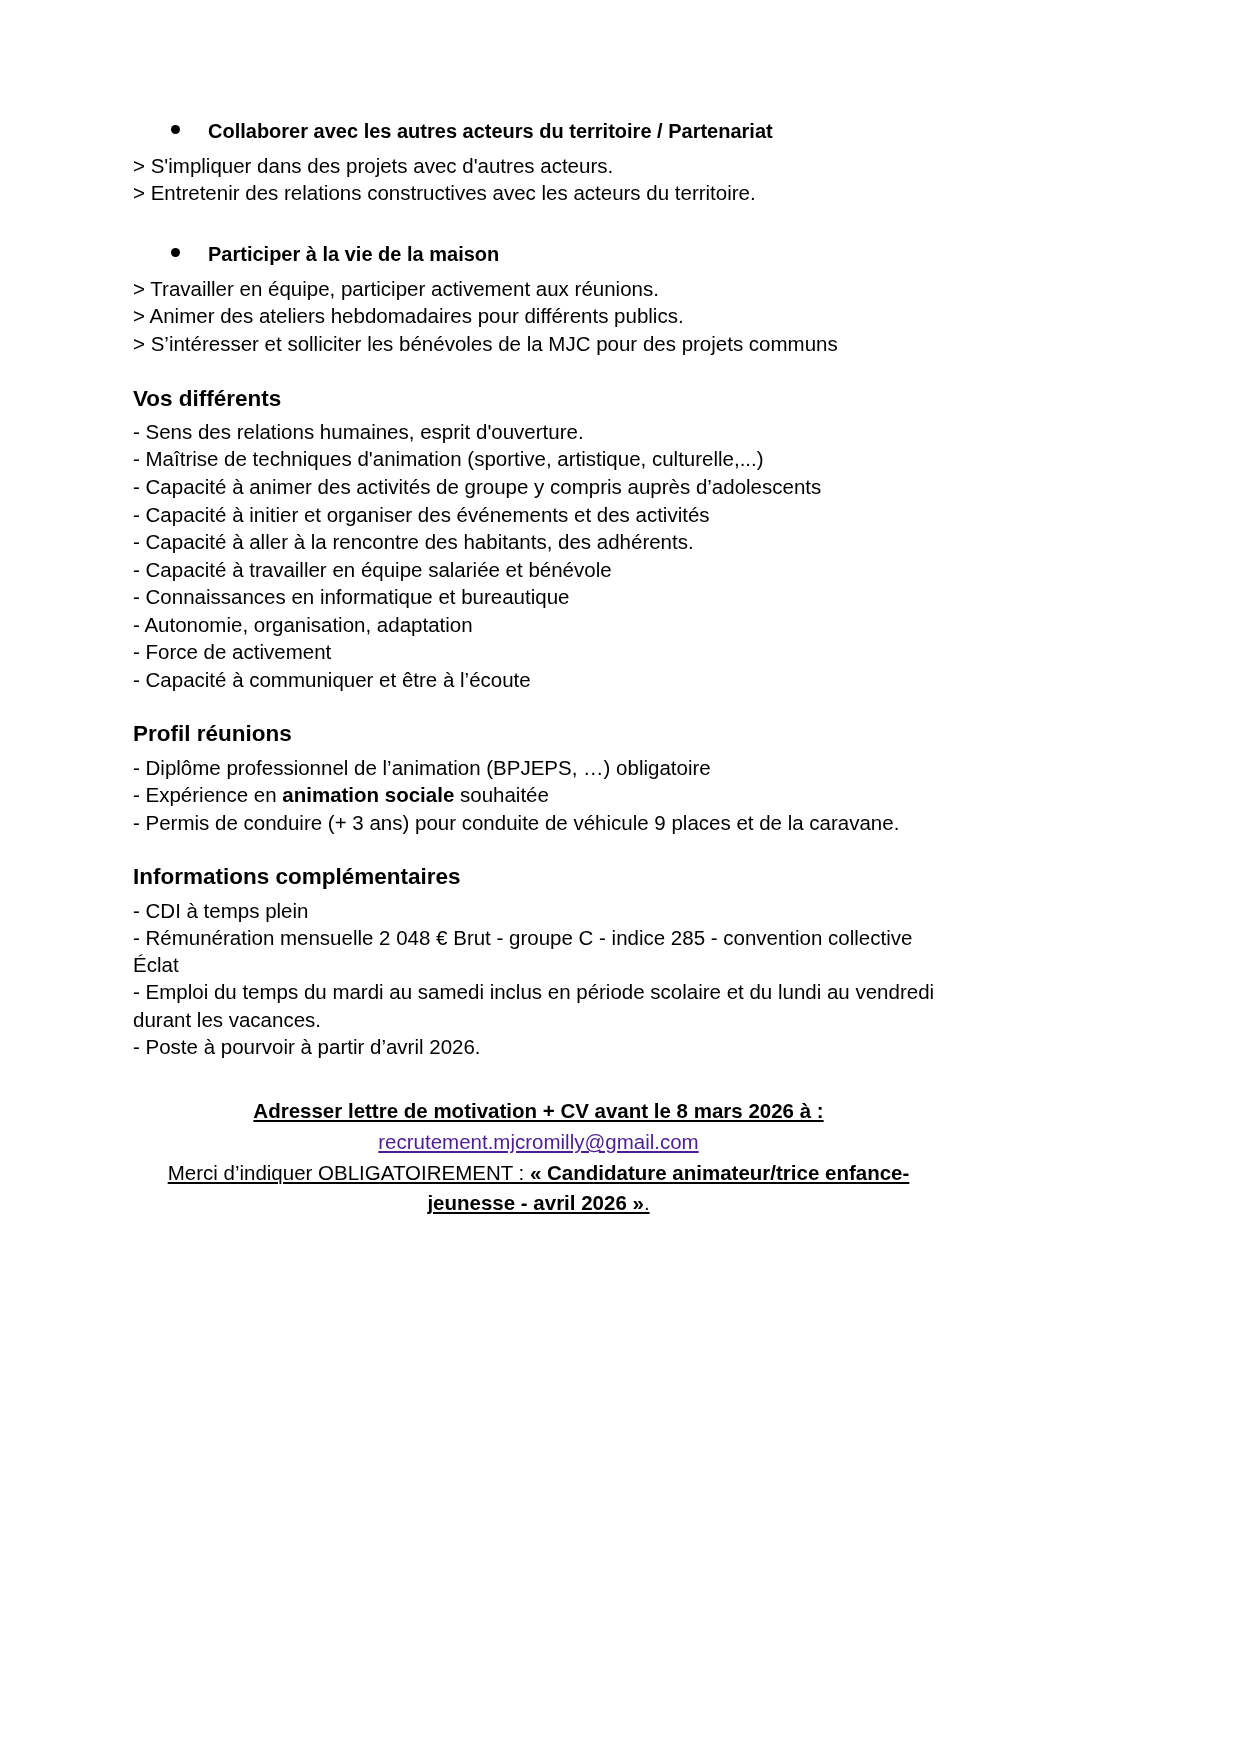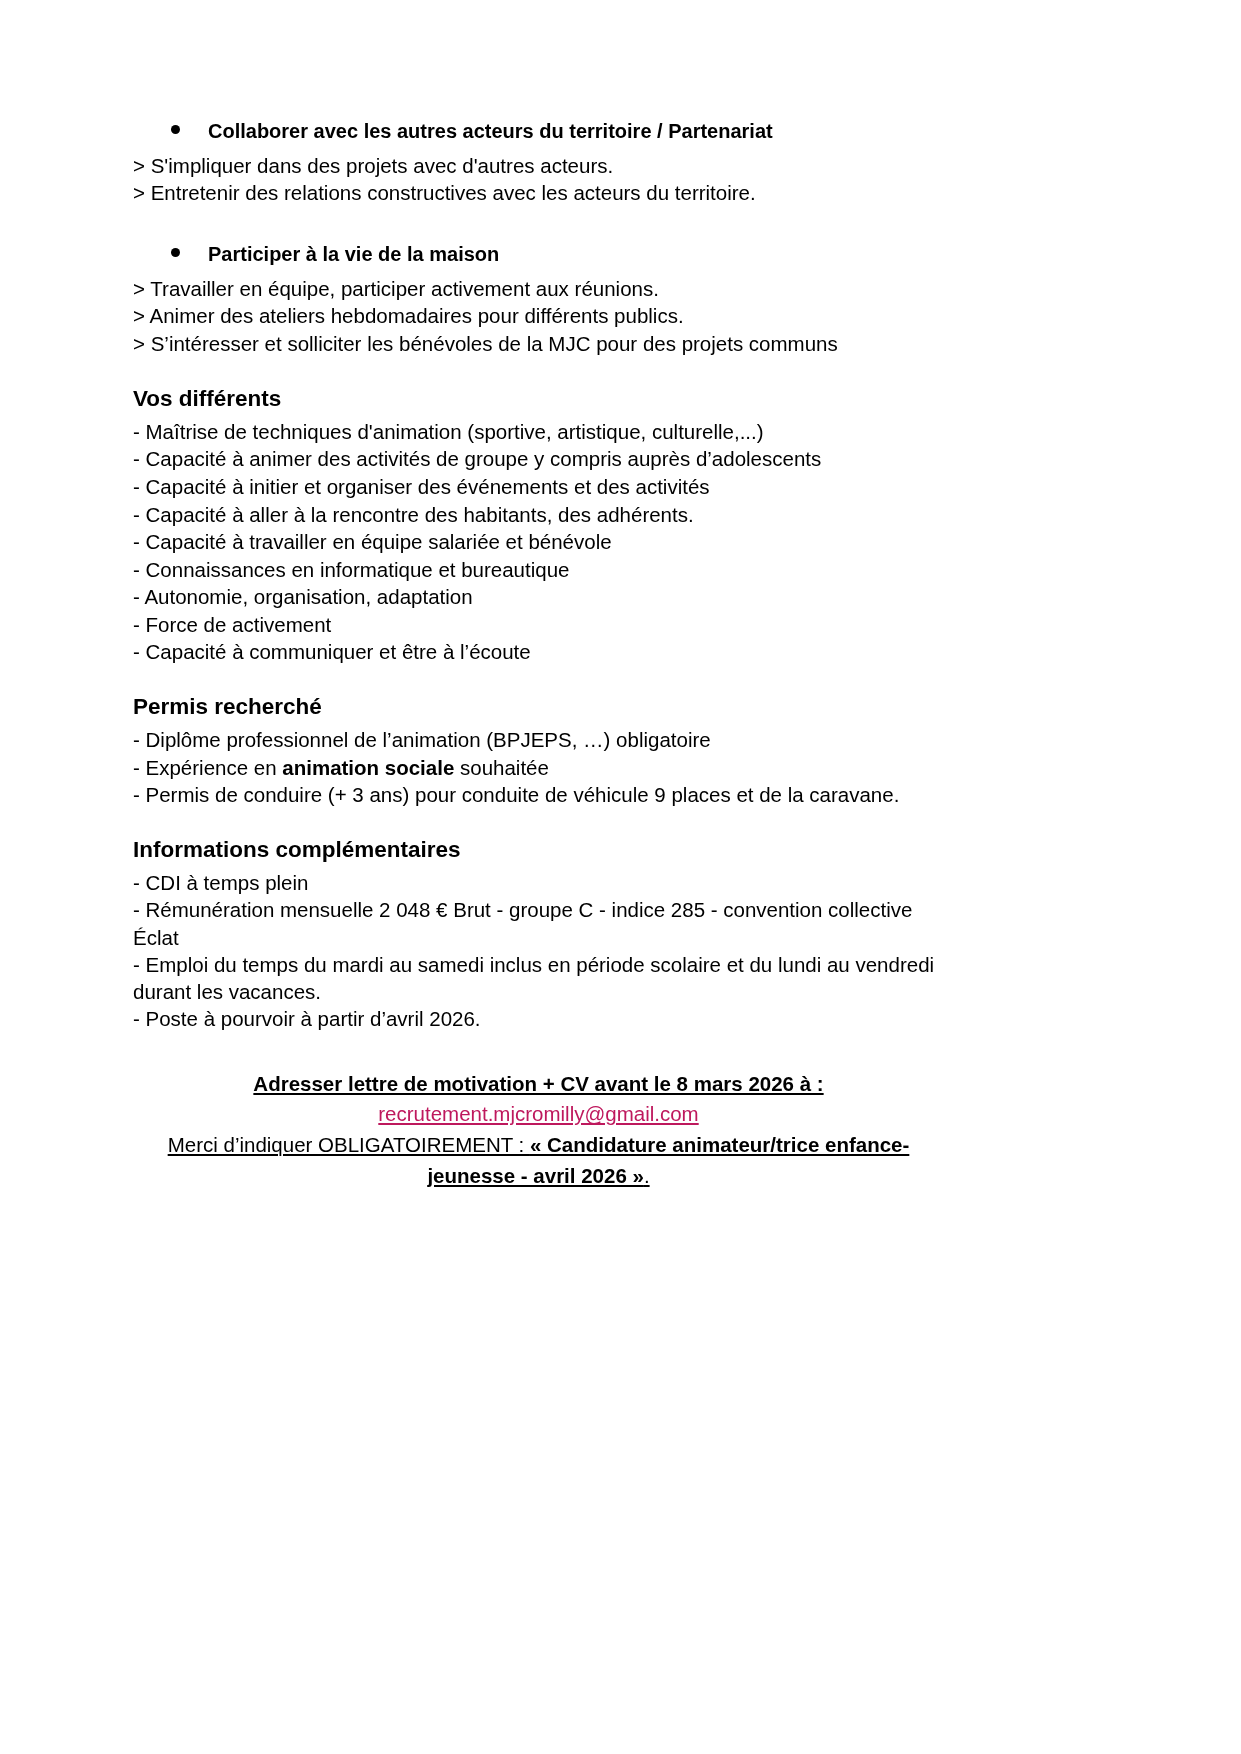--- a/index.html
+++ b/index.html
@@ -75,21 +75,21 @@
     margin-top: 36px;
   }
   .closing .head {
     font-weight: bold;
     font-size: 20.5px;
     text-decoration: underline;
     line-height: 1.5;
   }
   .closing .email {
     display: inline-block;
-    color: #be185d;
+    color: #4c1d95;
     text-decoration: underline;
     font-size: 20.5px;
     line-height: 1.5;
     cursor: pointer;
   }
   .closing .note {
     font-size: 20.5px;
     line-height: 1.5;
     padding: 0 10px;
     text-decoration: underline;
@@ -121,35 +121,36 @@
       </div>
       <p class="line">&gt; Travailler en équipe, participer activement aux réunions.</p>
       <p class="line">&gt; Animer des ateliers hebdomadaires pour différents publics.</p>
       <p class="line">&gt; S’intéresser et solliciter les bénévoles de la MJC pour des projets communs</p>
     </div>
 
     <div class="gap-md"></div>
 
     <div>
       <h2 class="section-head">Vos différents</h2>
+      <p class="line">- Sens des relations humaines, esprit d'ouverture.</p>
       <p class="line">- Maîtrise de techniques d'animation (sportive, artistique, culturelle,...)</p>
       <p class="line">- Capacité à animer des activités de groupe y compris auprès d’adolescents</p>
       <p class="line">- Capacité à initier et organiser des événements et des activités</p>
       <p class="line">- Capacité à aller à la rencontre des habitants, des adhérents.</p>
       <p class="line">- Capacité à travailler en équipe salariée et bénévole</p>
       <p class="line">- Connaissances en informatique et bureautique</p>
       <p class="line">- Autonomie, organisation, adaptation</p>
       <p class="line">- Force de activement</p>
       <p class="line">- Capacité à communiquer et être à l’écoute</p>
     </div>
 
     <div class="gap-md"></div>
 
     <div>
-      <h2 class="section-head">Permis recherché</h2>
+      <h2 class="section-head">Profil réunions</h2>
       <p class="line">- Diplôme professionnel de l’animation (BPJEPS, …) obligatoire</p>
       <p class="line"><span>- Expérience en </span><span class="b">animation sociale</span><span> souhaitée</span></p>
       <p class="line">- Permis de conduire (+ 3 ans) pour conduite de véhicule 9 places et de la caravane.</p>
     </div>
 
     <div class="gap-md"></div>
 
     <div>
       <h2 class="section-head">Informations complémentaires</h2>
       <p class="line tight">- CDI à temps plein</p>

